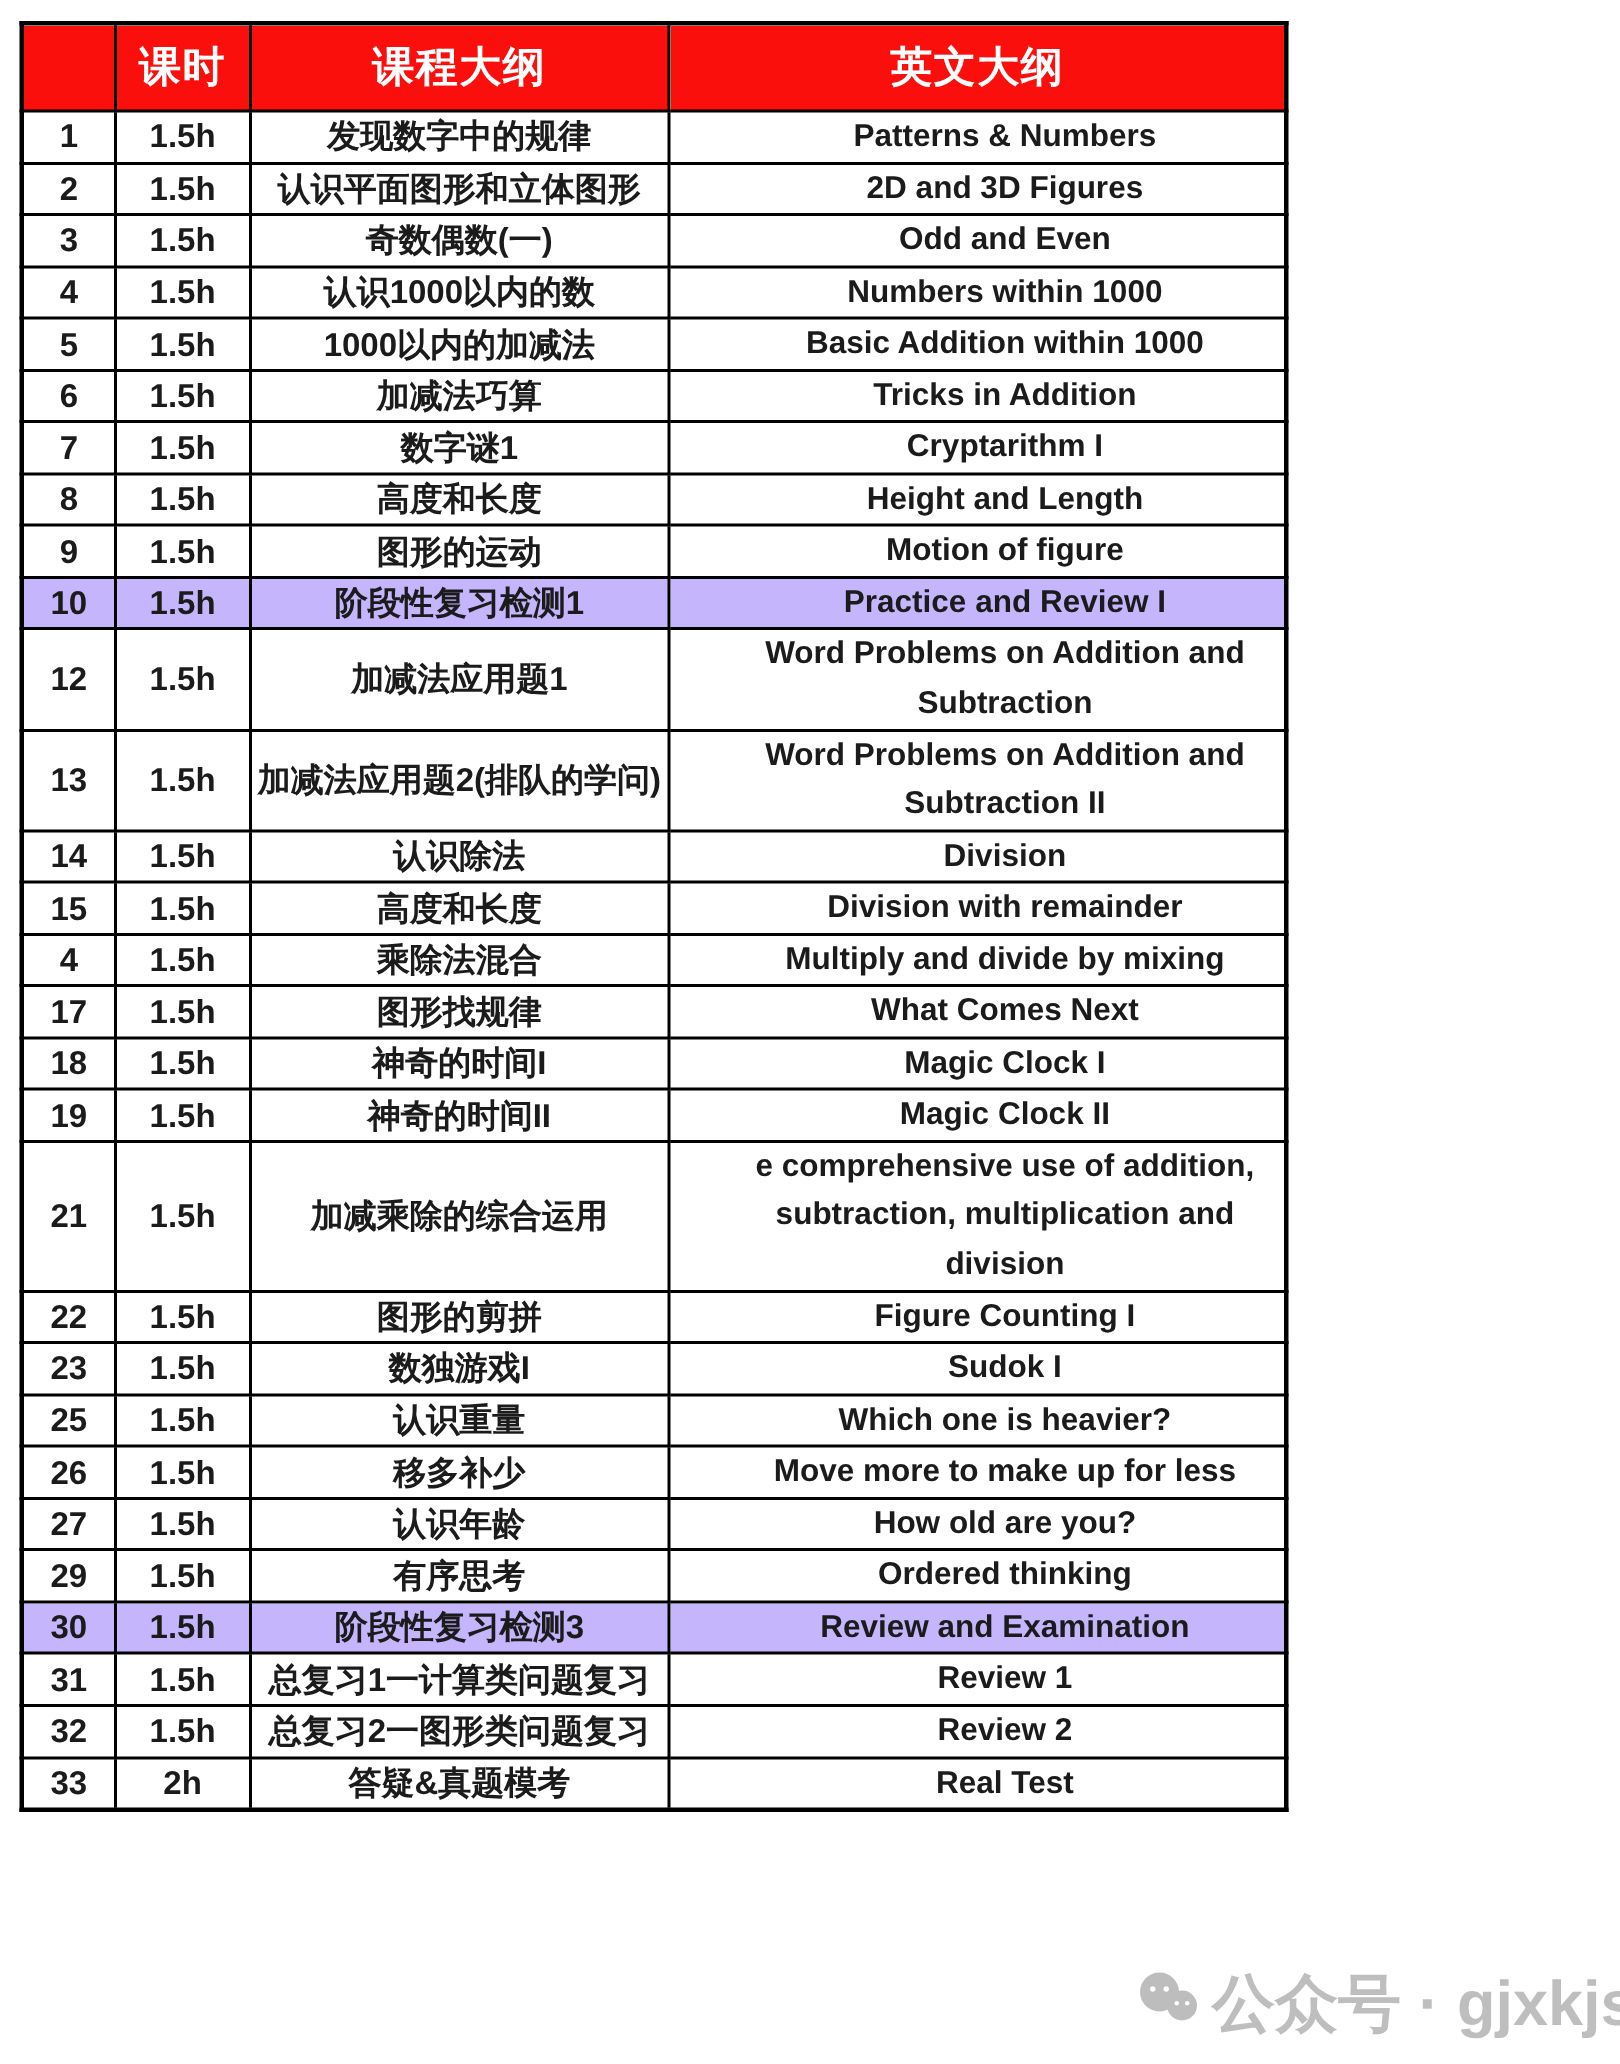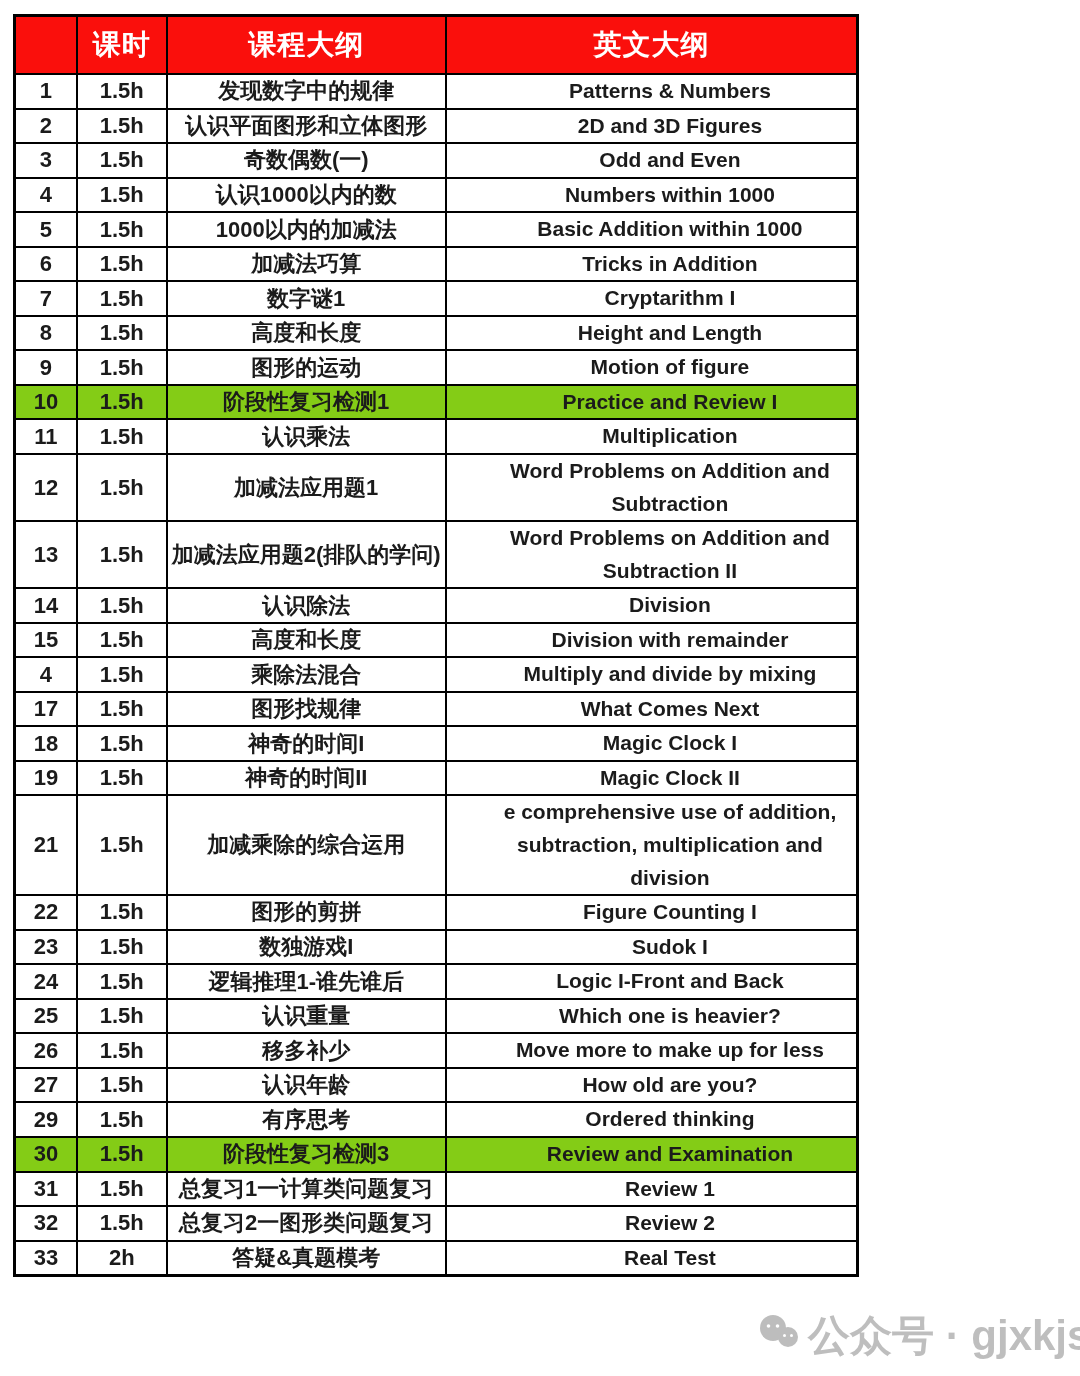--- a/index.html
+++ b/index.html
@@ -44,21 +44,21 @@
     height: 56px;
     letter-spacing: 1px;
   }
   table.syllabus tbody tr {
     height: 34px;
   }
   table.syllabus tbody tr.tall {
     height: 66px;
   }
   table.syllabus tbody tr.hl td {
-    background: #84cc16;
+    background: #c4b5fd;
   }
   table.syllabus td {
     font-size: 22px;
     line-height: 1.45;
   }
   table.syllabus td.en {
     font-size: 21px;
     line-height: 1.55;
     padding-left: 41px;
   }
@@ -151,26 +151,20 @@
           <td>1.5h</td>
           <td>图形的运动</td>
           <td class="en">Motion of figure</td>
         </tr>
         <tr class="hl">
           <td>10</td>
           <td>1.5h</td>
           <td>阶段性复习检测1</td>
           <td class="en">Practice and Review I</td>
         </tr>
-        <tr>
-          <td>11</td>
-          <td>1.5h</td>
-          <td>认识乘法</td>
-          <td class="en">Multiplication</td>
-        </tr>
         <tr class="tall">
           <td>12</td>
           <td>1.5h</td>
           <td>加减法应用题1</td>
           <td class="en">Word Problems on Addition and Subtraction</td>
         </tr>
         <tr class="tall">
           <td>13</td>
           <td>1.5h</td>
           <td>加减法应用题2(排队的学问)</td>
@@ -222,26 +216,20 @@
           <td>22</td>
           <td>1.5h</td>
           <td>图形的剪拼</td>
           <td class="en">Figure Counting I</td>
         </tr>
         <tr>
           <td>23</td>
           <td>1.5h</td>
           <td>数独游戏I</td>
           <td class="en">Sudok I</td>
-        </tr>
-        <tr>
-          <td>24</td>
-          <td>1.5h</td>
-          <td>逻辑推理1-谁先谁后</td>
-          <td class="en">Logic I-Front and Back</td>
         </tr>
         <tr>
           <td>25</td>
           <td>1.5h</td>
           <td>认识重量</td>
           <td class="en">Which one is heavier?</td>
         </tr>
         <tr>
           <td>26</td>
           <td>1.5h</td>

